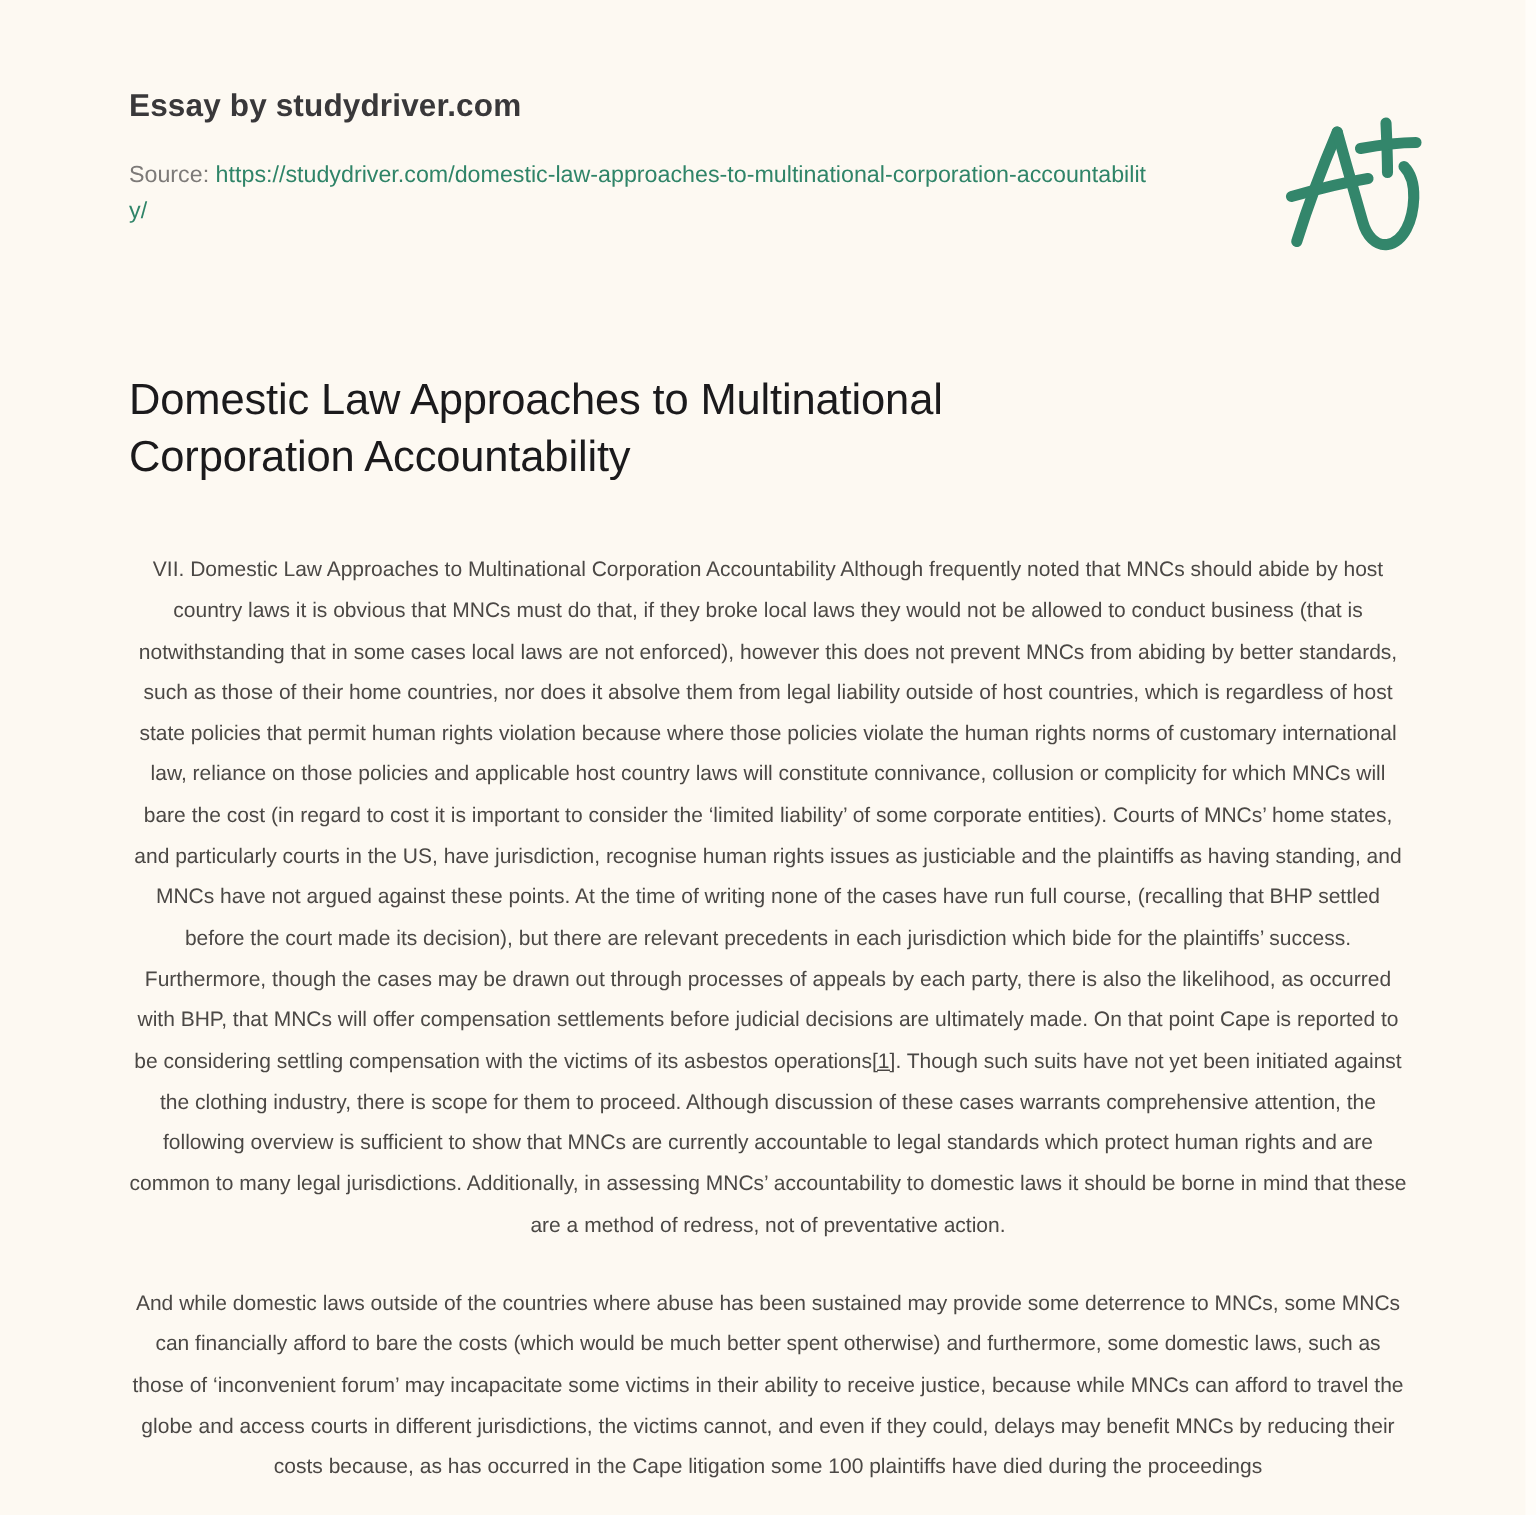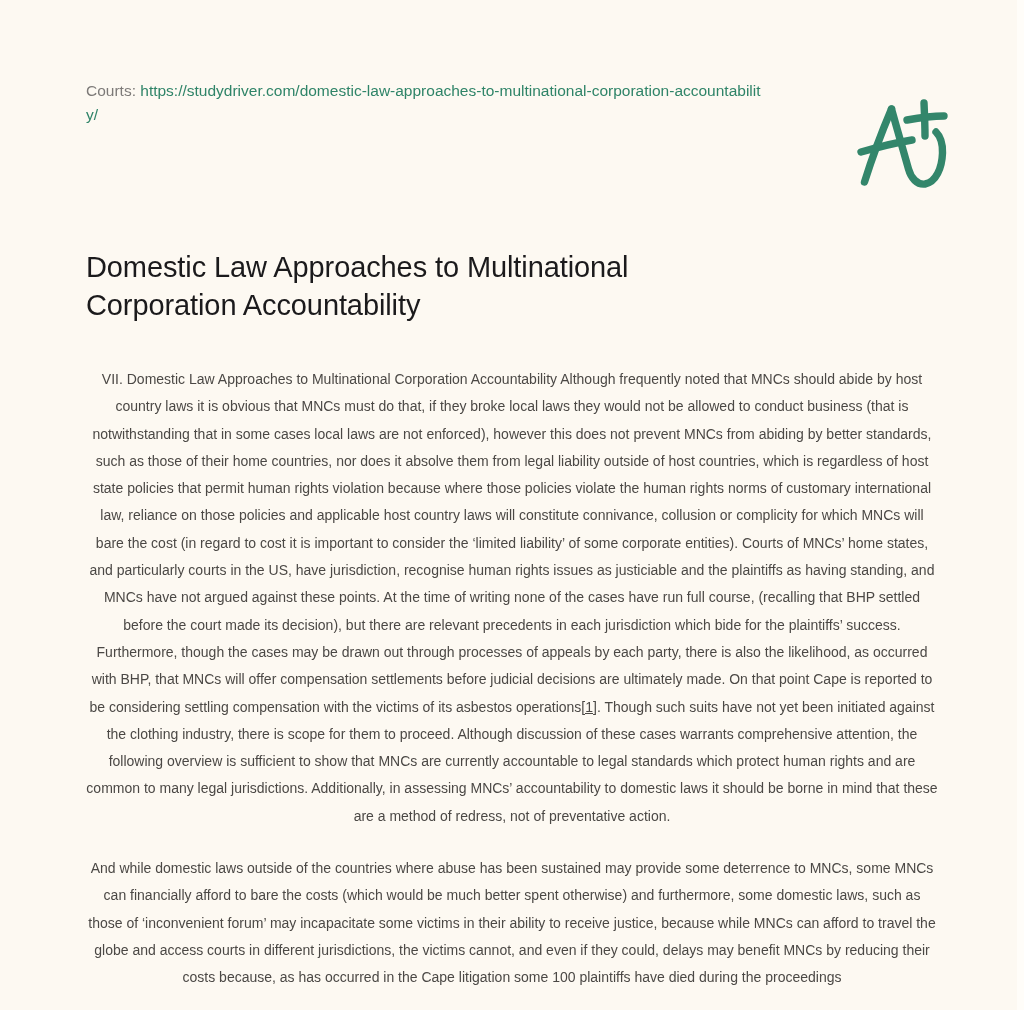--- a/index.html
+++ b/index.html
@@ -121,23 +121,24 @@
 </head>
 <body>
 
 <div class="page">
 
   <div class="right-edge"></div>
 
   <header class="header">
     <div class="header-inner">
 
+      <div class="essay-by">Essay by studydriver.com</div>
 
       <div class="source-line">
-        <span class="source-label">Courts: </span><a class="source-url" href="#">https://studydriver.com/domestic-law-approaches-to-multinational-corporation-accountability/</a>
+        <span class="source-label">Source: </span><a class="source-url" href="#">https://studydriver.com/domestic-law-approaches-to-multinational-corporation-accountability/</a>
       </div>
 
       <div class="logo">
         <svg width="110" height="104" viewBox="0 0 110 104" xmlns="http://www.w3.org/2000/svg">
           <g fill="none" stroke="#33866b" stroke-width="7.4" stroke-linecap="round" stroke-linejoin="round">
 
             <path d="M41.5 13 C 33 33, 22 62, 14.5 86"></path>
 
             <path d="M41.5 13 C 47 33, 54 57, 58.5 73 C 61 82, 67 89, 75 88 C 86 86, 92 72, 92.5 57 C 92.8 47, 90 40, 86 36"></path>
 

